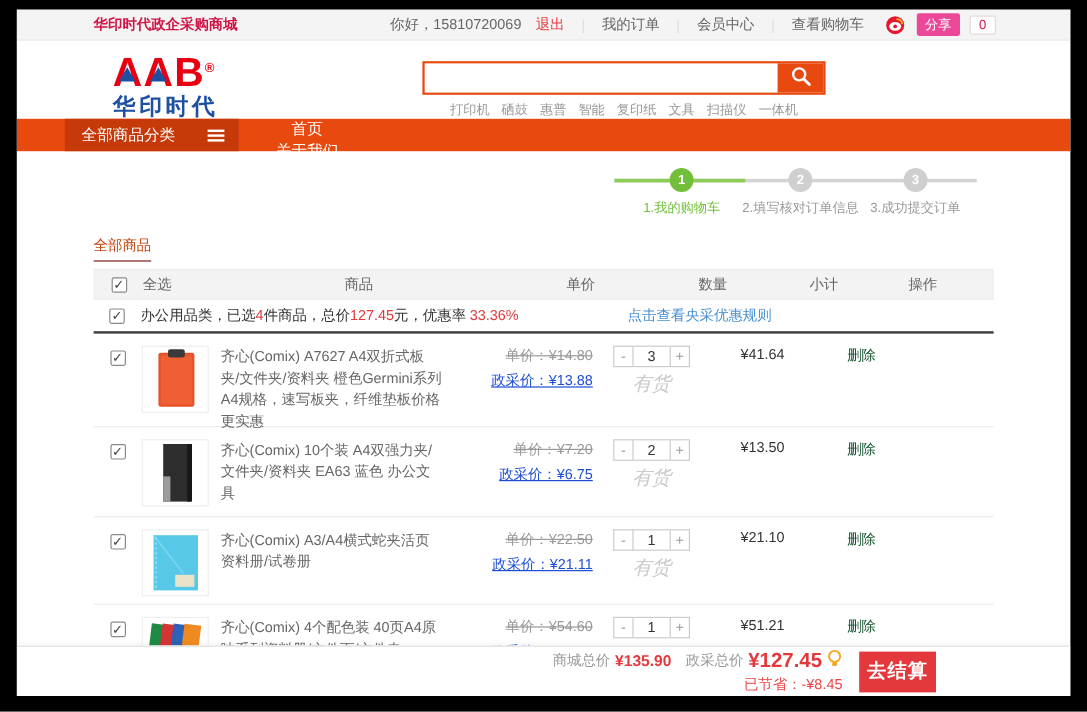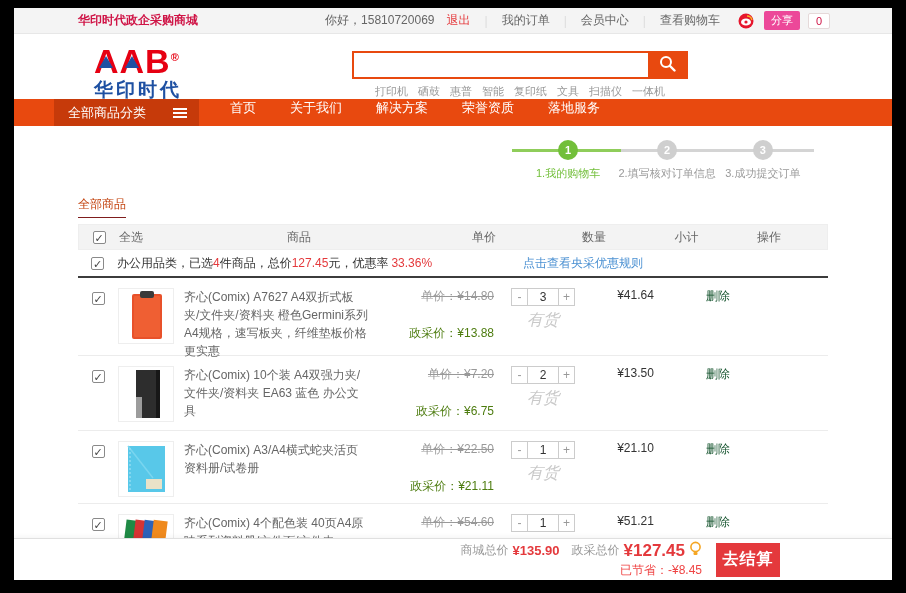--- a/index.html
+++ b/index.html
@@ -31,21 +31,21 @@
   .search-input { flex:1; border:none; outline:none; padding:0 8px; font-size:13px; }
   .search-btn { width:38px; background:#e8490f; border:none; display:flex; align-items:center; justify-content:center; cursor:pointer; }
   .hot-keywords { margin-top:5px; font-size:11px; color:#999; display:flex; gap:10px; justify-content:center; }
   .hot-keywords span { cursor:pointer; }
 
   
   .nav { height:27px; background:#e8490f; display:flex; align-items:stretch; padding-left:40px; flex:0 0 auto; }
   .all-cat { width:145px; background:#c63a0a; color:#fff; font-size:13px; display:flex; align-items:center; justify-content:space-between; padding:0 12px 0 14px; cursor:pointer; }
   .hamburger { display:flex; flex-direction:column; gap:2px; }
   .hamburger i { width:14px; height:2px; background:#fff; }
-  .nav-items { display:flex; align-items:flex-start; margin-left:14px; }
+  .nav-items { display:flex; align-items:center; margin-left:14px;flex-direction:column; }
   .nav-item { color:#fff; font-size:13px; padding:0 17px; cursor:pointer; }
 
   
   .main { flex:1; overflow:hidden; display:flex; flex-direction:column; padding:14px 64px 0 64px; }
 
   
   .steps-wrap { display:flex; justify-content:flex-end; margin-right:-14px; }
   .steps { width:330px; position:relative; height:46px; }
   .steps .line { position:absolute; top:9px; left:0; right:28px; height:3px; background:#d4d4d4; }
   .steps .line-green { position:absolute; top:9px; left:0; width:33%; height:3px; background:#8fcd5a; }
@@ -77,21 +77,21 @@
   .discount { margin-left:3px; }
   .rules-link { color:#4a90d2; cursor:pointer; margin-right:185px; }
 
   
   .item-row { display:flex; border-bottom:1px solid #ececec; padding-top:10px; flex:0 0 auto; }
   .item-row .col-check { padding-top:4px; }
   .img-box { width:56px; height:56px; border:1px solid #eee; display:flex; align-items:center; justify-content:center; cursor:pointer; flex:0 0 auto; }
   .item-title { width:184px; margin-left:10px; font-size:12px; color:#666; line-height:1.5; cursor:pointer; }
   .price-col { width:130px; text-align:right; padding-right:4px; font-size:12px; }
   .price-old { color:#999; text-decoration:line-through; }
-  .price-gov { color:#4d7c0f; margin-top:20px; }
+  .price-gov { color:#1d4ed8; margin-top:4px;text-decoration:underline; }
   .qty-col { width:90px; display:flex; flex-direction:column; align-items:center; }
   .stepper { display:flex; }
   .stepper .st-btn { width:17px; height:18px; border:1px solid #ccc; background:#fff; color:#999; font-size:12px; line-height:16px; text-align:center; cursor:pointer; }
   .stepper .st-val { width:30px; height:18px; border-top:1px solid #ccc; border-bottom:1px solid #ccc; font-size:12px; color:#333; line-height:16px; text-align:center; }
   .stock { font-size:16px; color:#c9c9c9; margin-top:4px;font-style:italic; }
   .subtotal-col { width:95px; text-align:center; font-size:12px; color:#333; }
   .action-col { width:70px; text-align:center; font-size:12px; }
   .delete-link { color:#14532d; cursor:pointer; }
   .row-h1 { height:78px; } .row-h2 { height:75px; } .row-h3 { height:73px; } .row-h4 { flex:1; border-bottom:none; }
 

